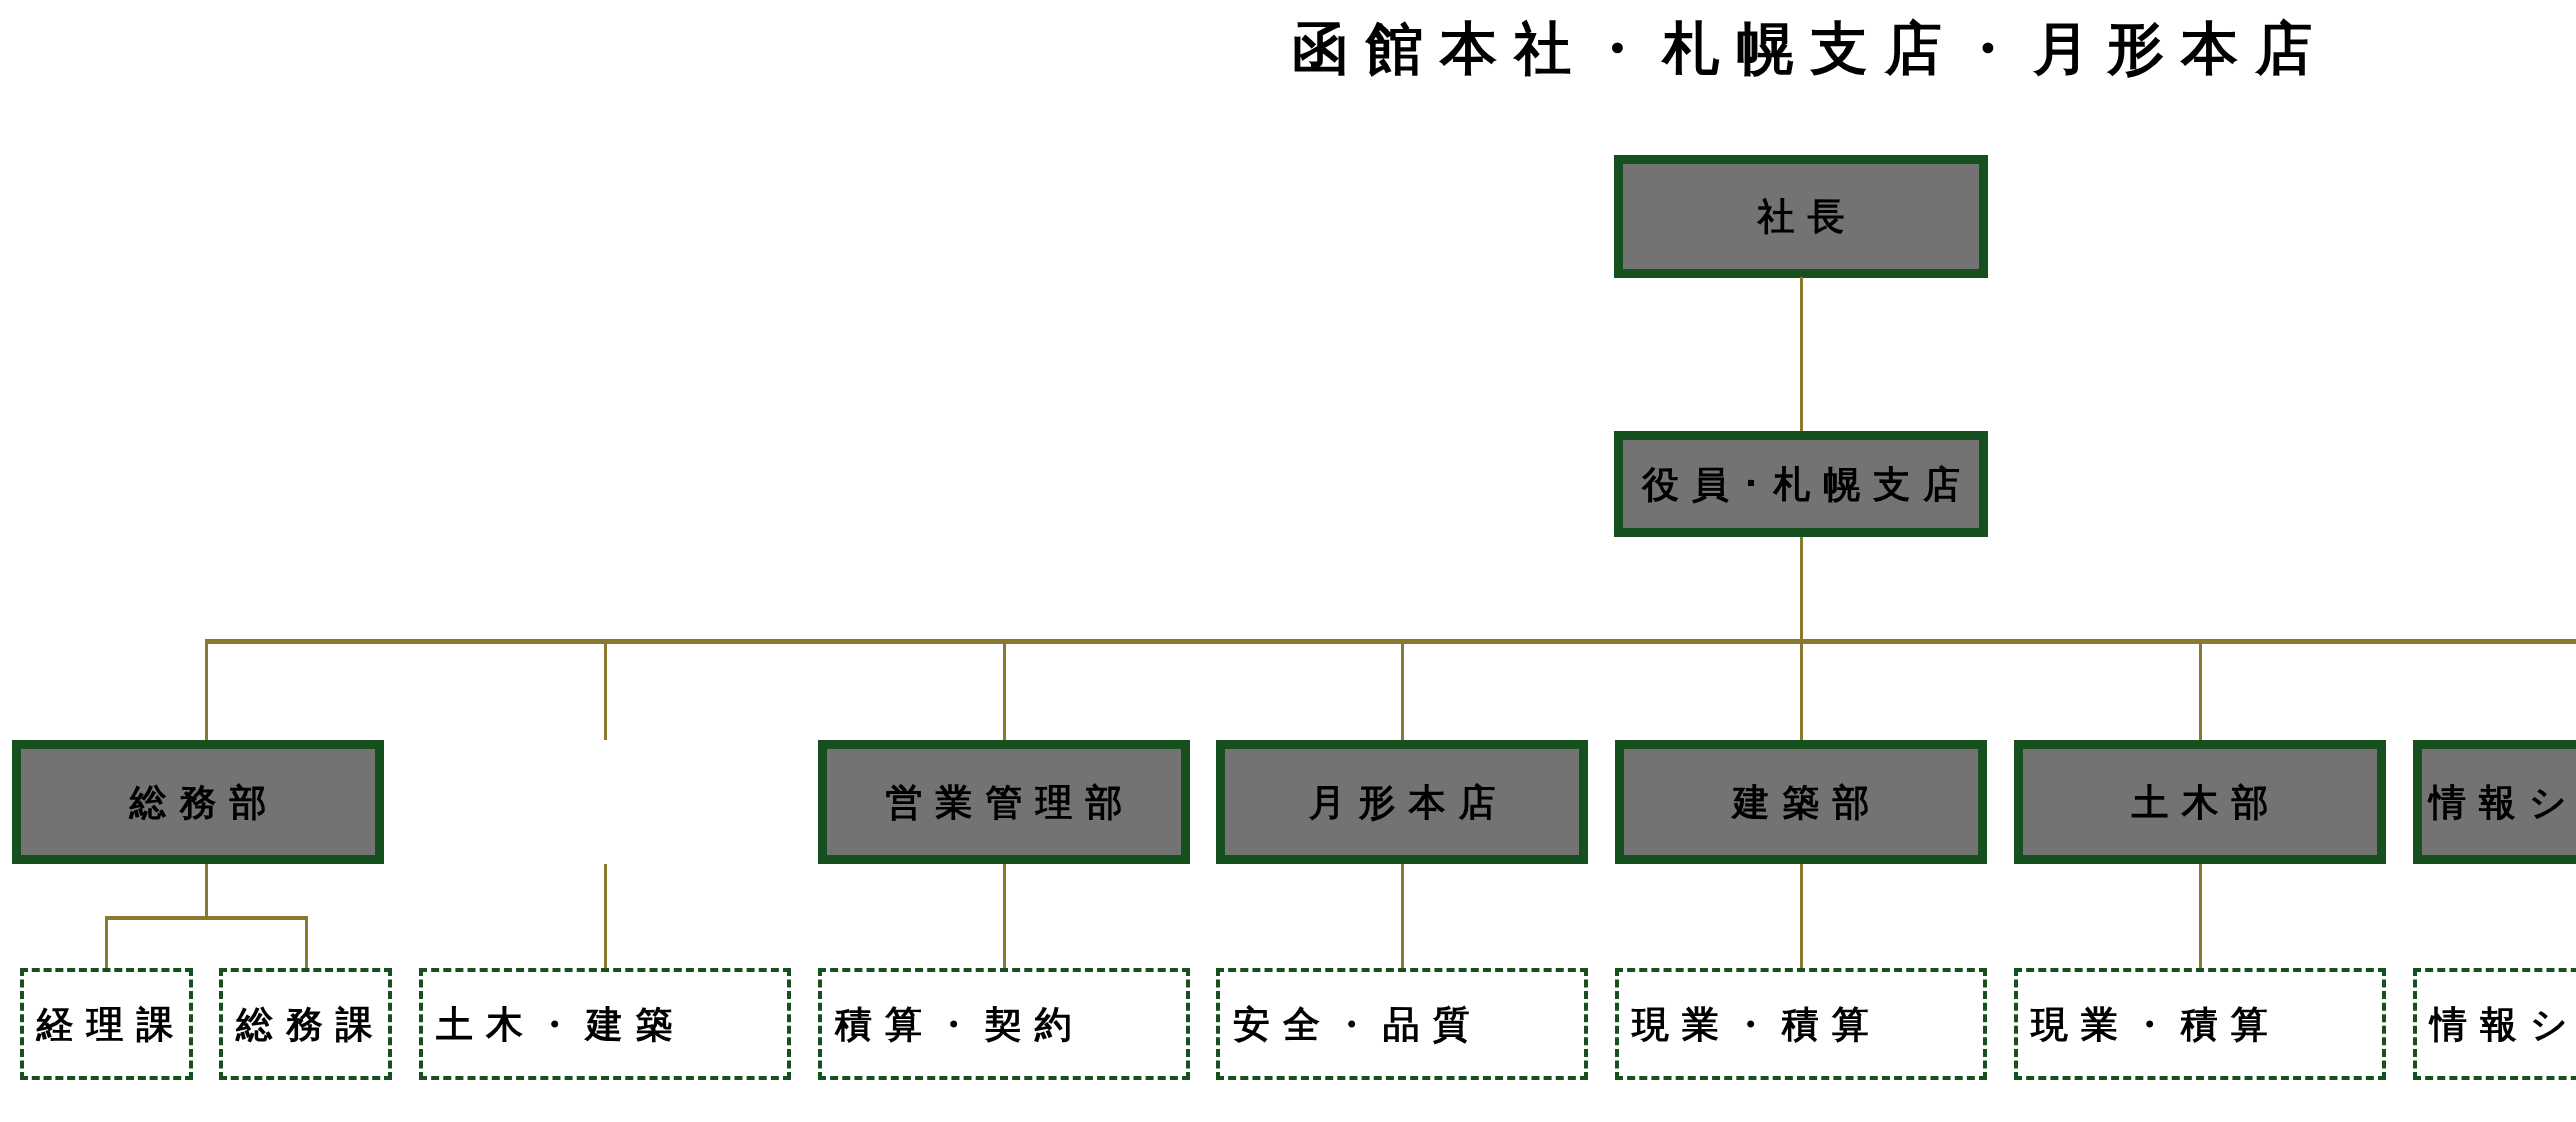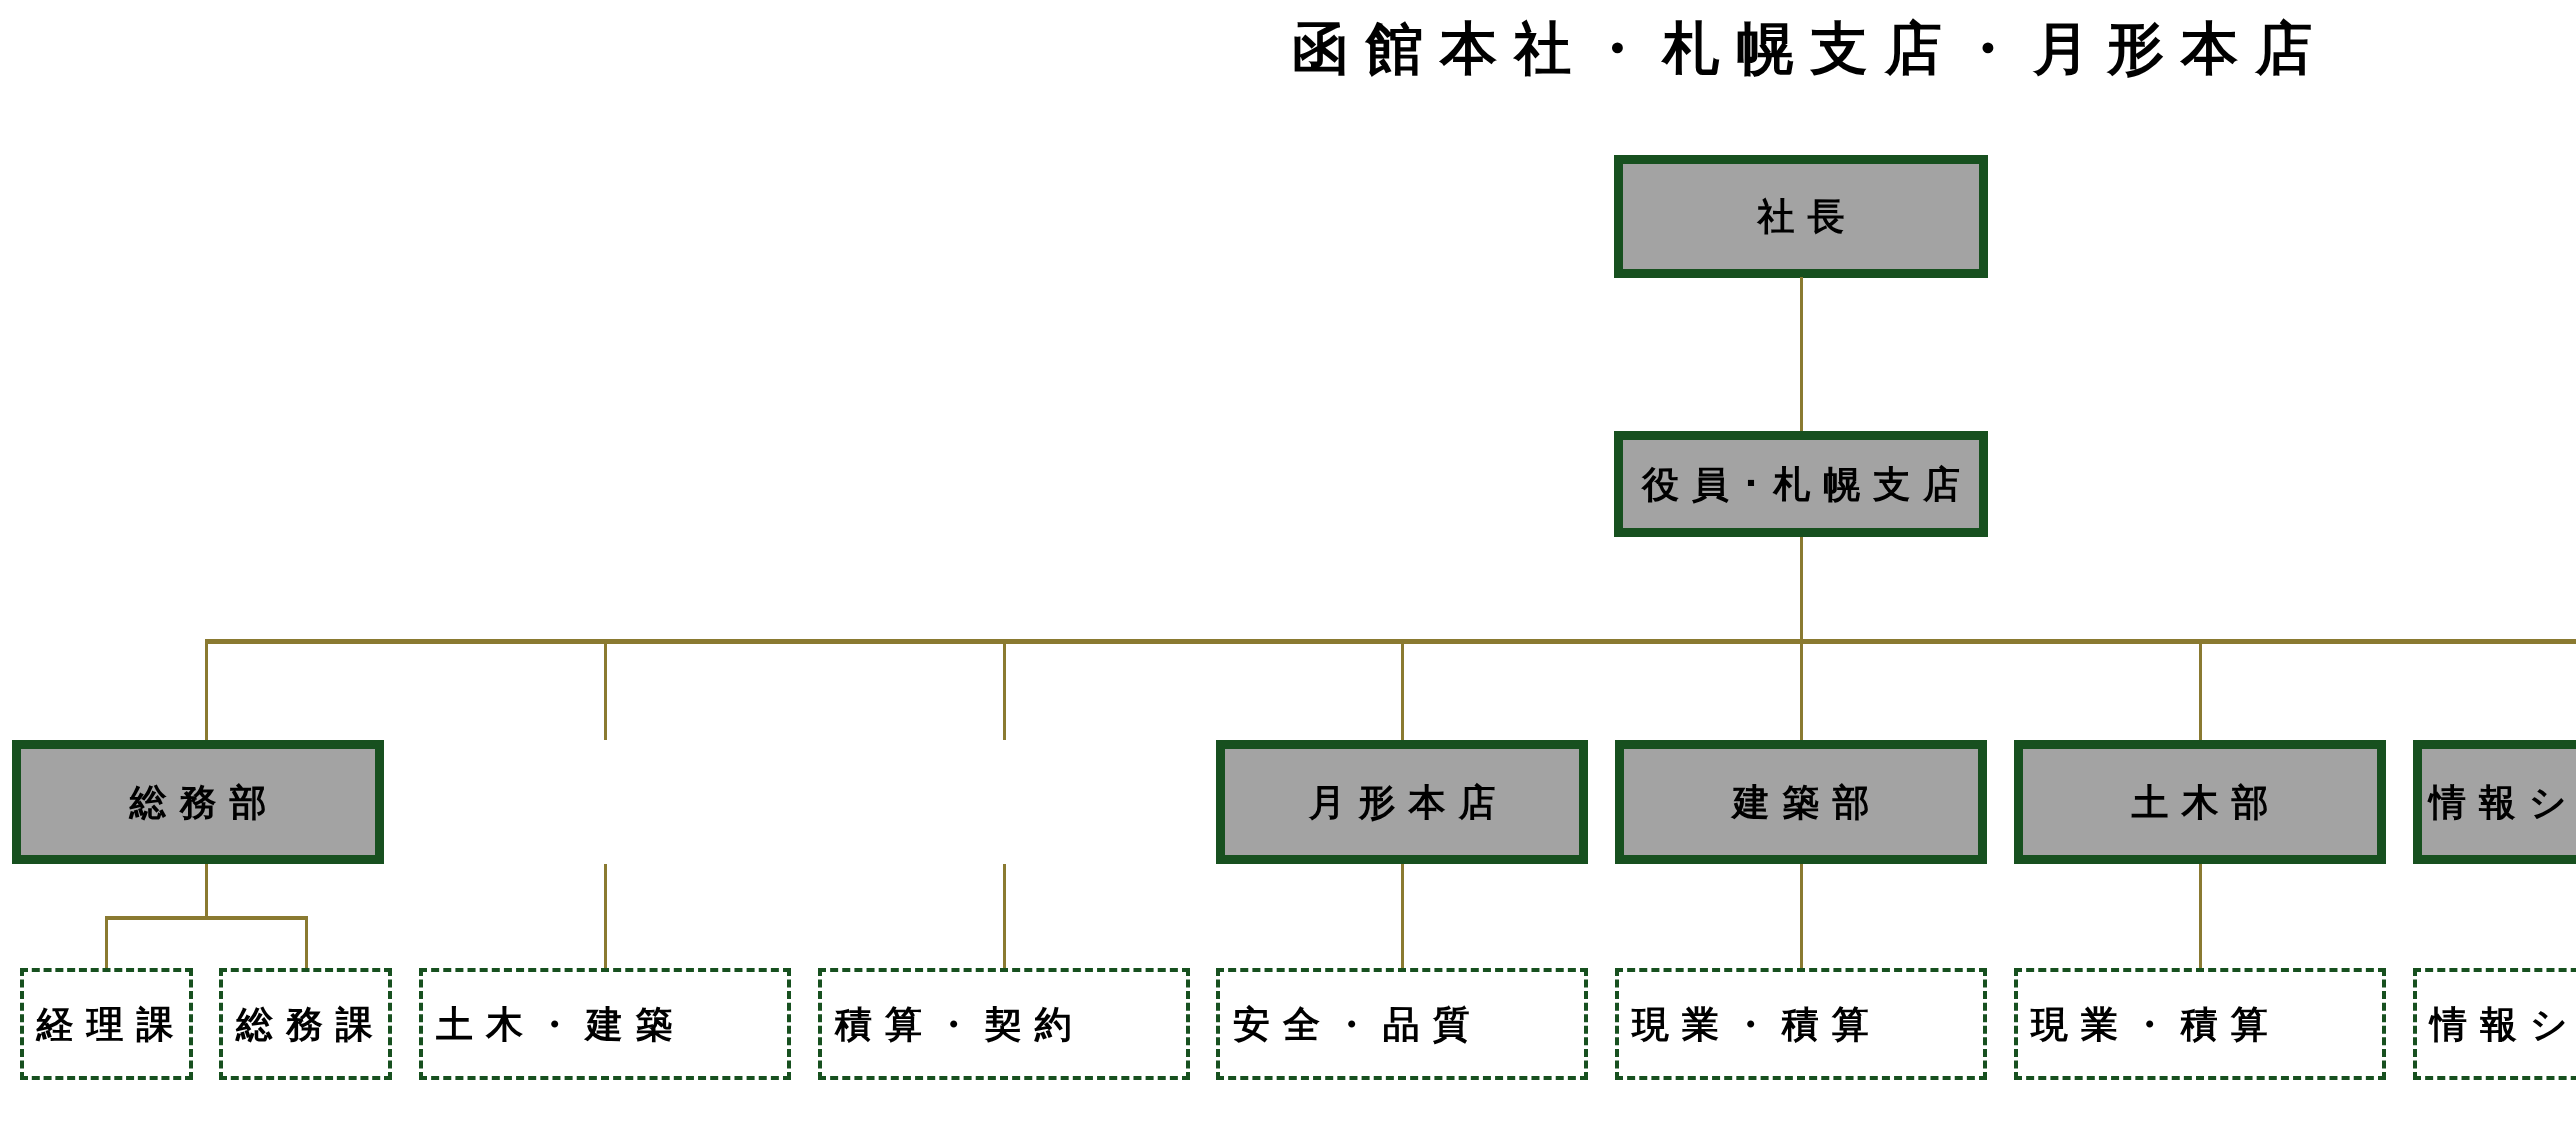--- a/index.html
+++ b/index.html
@@ -25,21 +25,21 @@
     font-size:57px;
     font-weight:700;
     letter-spacing:.30em;
     padding-left:.30em;
     box-sizing:border-box;
     white-space:nowrap;
   }
   .node{
     position:absolute;
     box-sizing:border-box;
-    background:#a3a3a3;
+    background:#737373;
     border:9.3px solid var(--green);
     display:flex;
     align-items:center;
     justify-content:center;
   }
   .subnode{
     position:absolute;
     box-sizing:border-box;
     background:#fff;
     border:4.1px dashed var(--green);
@@ -111,20 +111,23 @@
   <div class="vline drop d0"></div>
   <div class="vline drop d1"></div>
   <div class="vline drop d2"></div>
   <div class="vline drop d3"></div>
   <div class="vline drop d4"></div>
   <div class="vline drop d5"></div>
 
   <div class="node dept x0">
     <span class="label">総務部</span>
   </div>
+  <div class="node dept x2">
+    <span class="label">営業管理部</span>
+  </div>
   <div class="node dept x3">
     <span class="label">月形本店</span>
   </div>
   <div class="node dept x5">
     <span class="label">土木部</span>
   </div>
   <div class="node dept x4">
     <span class="label">建築部</span>
   </div>
   <div class="node dept x6">

